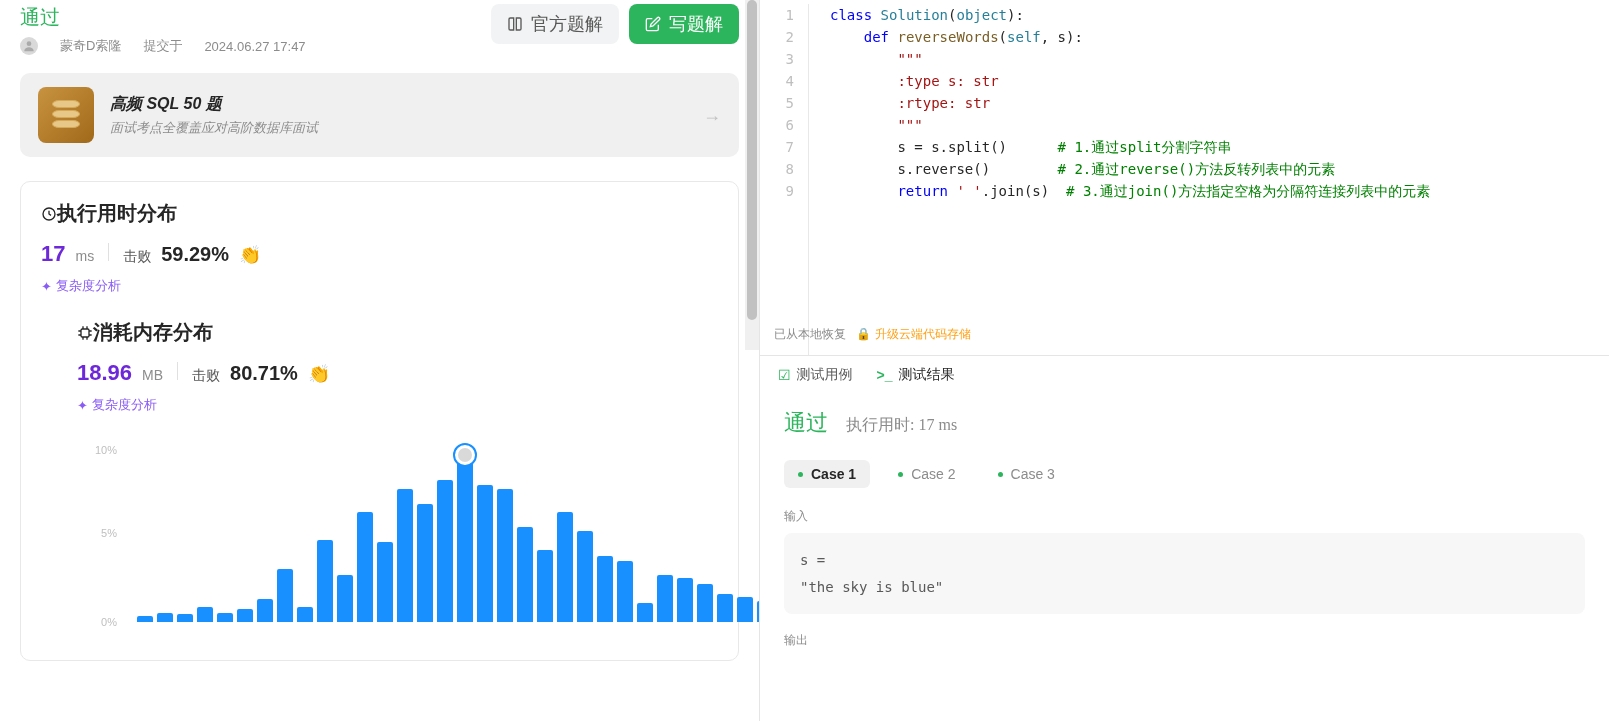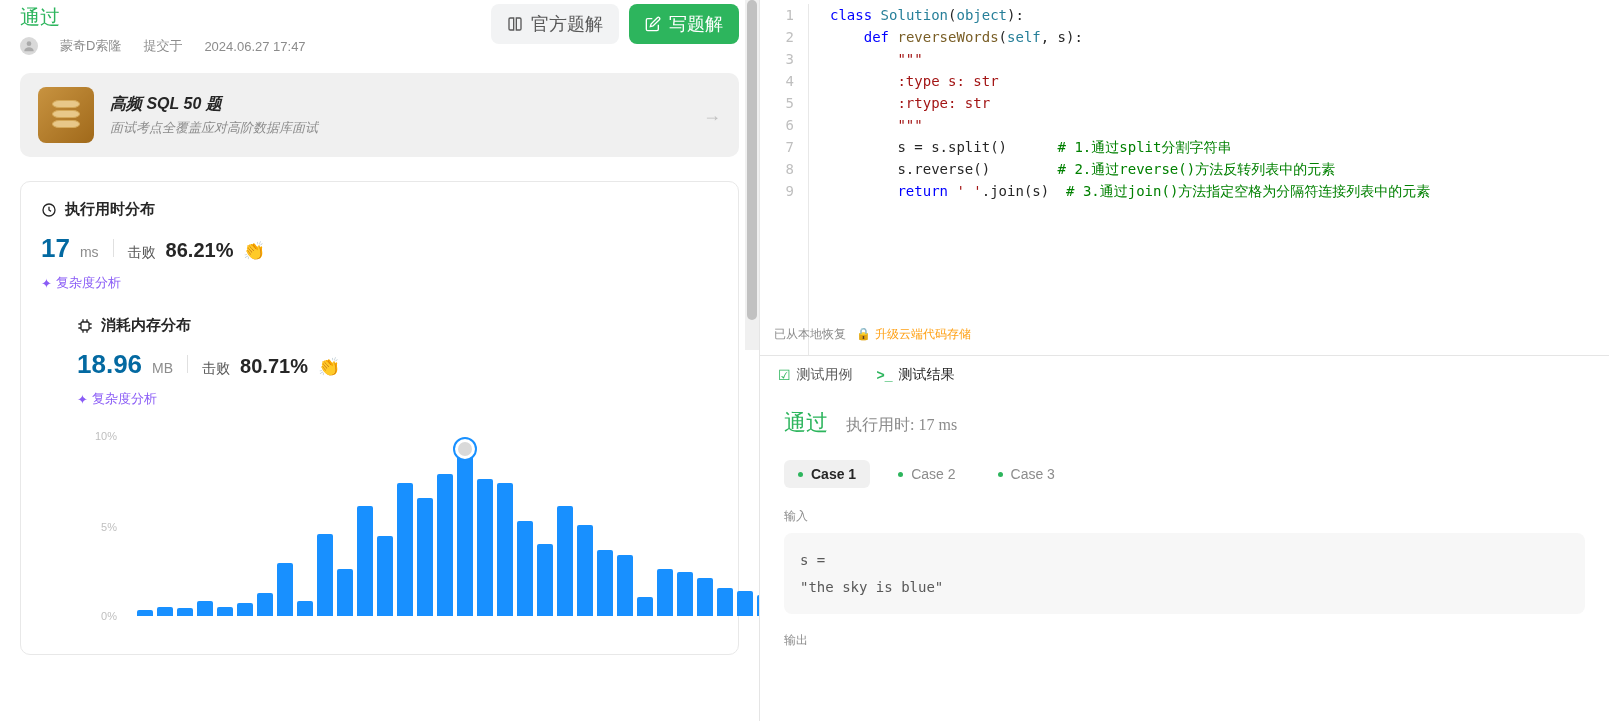--- a/index.html
+++ b/index.html
@@ -25,23 +25,23 @@
 .promo-icon { width: 56px; height: 56px; border-radius: 8px; background: linear-gradient(135deg, #c89340, #a0691a); display: flex; align-items: center; justify-content: center; }
 .db-shape { width: 28px; height: 30px; display: flex; flex-direction: column; gap: 2px; }
 .db-disc { height: 8px; background: #e8c889; border-radius: 50%/100%; border: 1px solid #d4a95a; }
 .promo-text { flex: 1; font-style: italic; }
 .promo-title { font-size: 16px; font-weight: 600; color: #262626; margin-bottom: 4px; }
 .promo-sub { font-size: 13px; color: #8c8c8c; }
 .chevron { color: #bfbfbf; font-size: 18px; }
 
 
 .stats-card { border: 1px solid #e8e8e8; border-radius: 10px; padding: 18px 20px; }
-.section-title { display: flex; align-items: center; gap: 8px; font-size: 15px; font-weight: 600; color: #262626; margin-bottom: 14px; }
+.section-title { display: flex; align-items: center; font-size: 20px; font-weight: 600; color: #262626; margin-bottom: 14px; }
 .metric-row { display: flex; align-items: baseline; gap: 10px; margin-bottom: 10px; }
-.metric-val { font-size: 26px; font-weight: 700; color: #0369a1; }
+.metric-val { font-size: 22px; font-weight: 700; color: #6d28d9; }
 .metric-unit { font-size: 14px; color: #8c8c8c; font-weight: 400; }
 .divider { width: 1px; height: 18px; background: #e0e0e0; margin: 0 4px; }
 .beat-label { font-size: 14px; color: #595959; }
 .beat-pct { font-size: 20px; font-weight: 700; color: #262626; }
 .clap { font-size: 18px; }
 .complexity-link { color: #8a5cf6; font-size: 13px; display: inline-flex; align-items: center; gap: 4px; cursor: pointer; }
 .sparkle { color: #8a5cf6; }
 .mem-section { margin-top: 24px; margin-left: 36px; }
 
 
@@ -150,21 +150,21 @@
             <circle cx="12" cy="12" r="9"></circle>
             <path d="M12 7v5l3 2"></path>
           </svg>
         <span>执行用时分布</span>
       </div>
       <div class="metric-row">
         <span class="metric-val">17</span>
         <span class="metric-unit">ms</span>
         <span class="divider"></span>
         <span class="beat-label">击败</span>
-        <span class="beat-pct">86.21%</span>
+        <span class="beat-pct">59.29%</span>
         <span class="clap">👏</span>
       </div>
       <a class="complexity-link">
         <span class="sparkle">✦</span>
         <span>复杂度分析</span>
       </a>
 
       
       <div class="mem-section">
         <div class="section-title">
@@ -182,21 +182,21 @@
           <span class="beat-pct">80.71%</span>
           <span class="clap">👏</span>
         </div>
         <a class="complexity-link">
           <span class="sparkle">✦</span>
           <span>复杂度分析</span>
         </a>
 
         <div class="chart-area">
           <div class="y-axis">
-            <span class="y-label" style="top:4px">10%</span>
+            <span class="y-label" style="top:12px">10%</span>
             <span class="y-label" style="top:50%">5%</span>
             <span class="y-label" style="bottom:-6px">0%</span>
           </div>
           <div class="bars" id="chart-bars">
               <div style="position: relative;">
                 <div class="bar" style="height: 5.7px;"></div>
               </div>
               <div style="position: relative;">
                 <div class="bar" style="height: 9.5px;"></div>
               </div>

